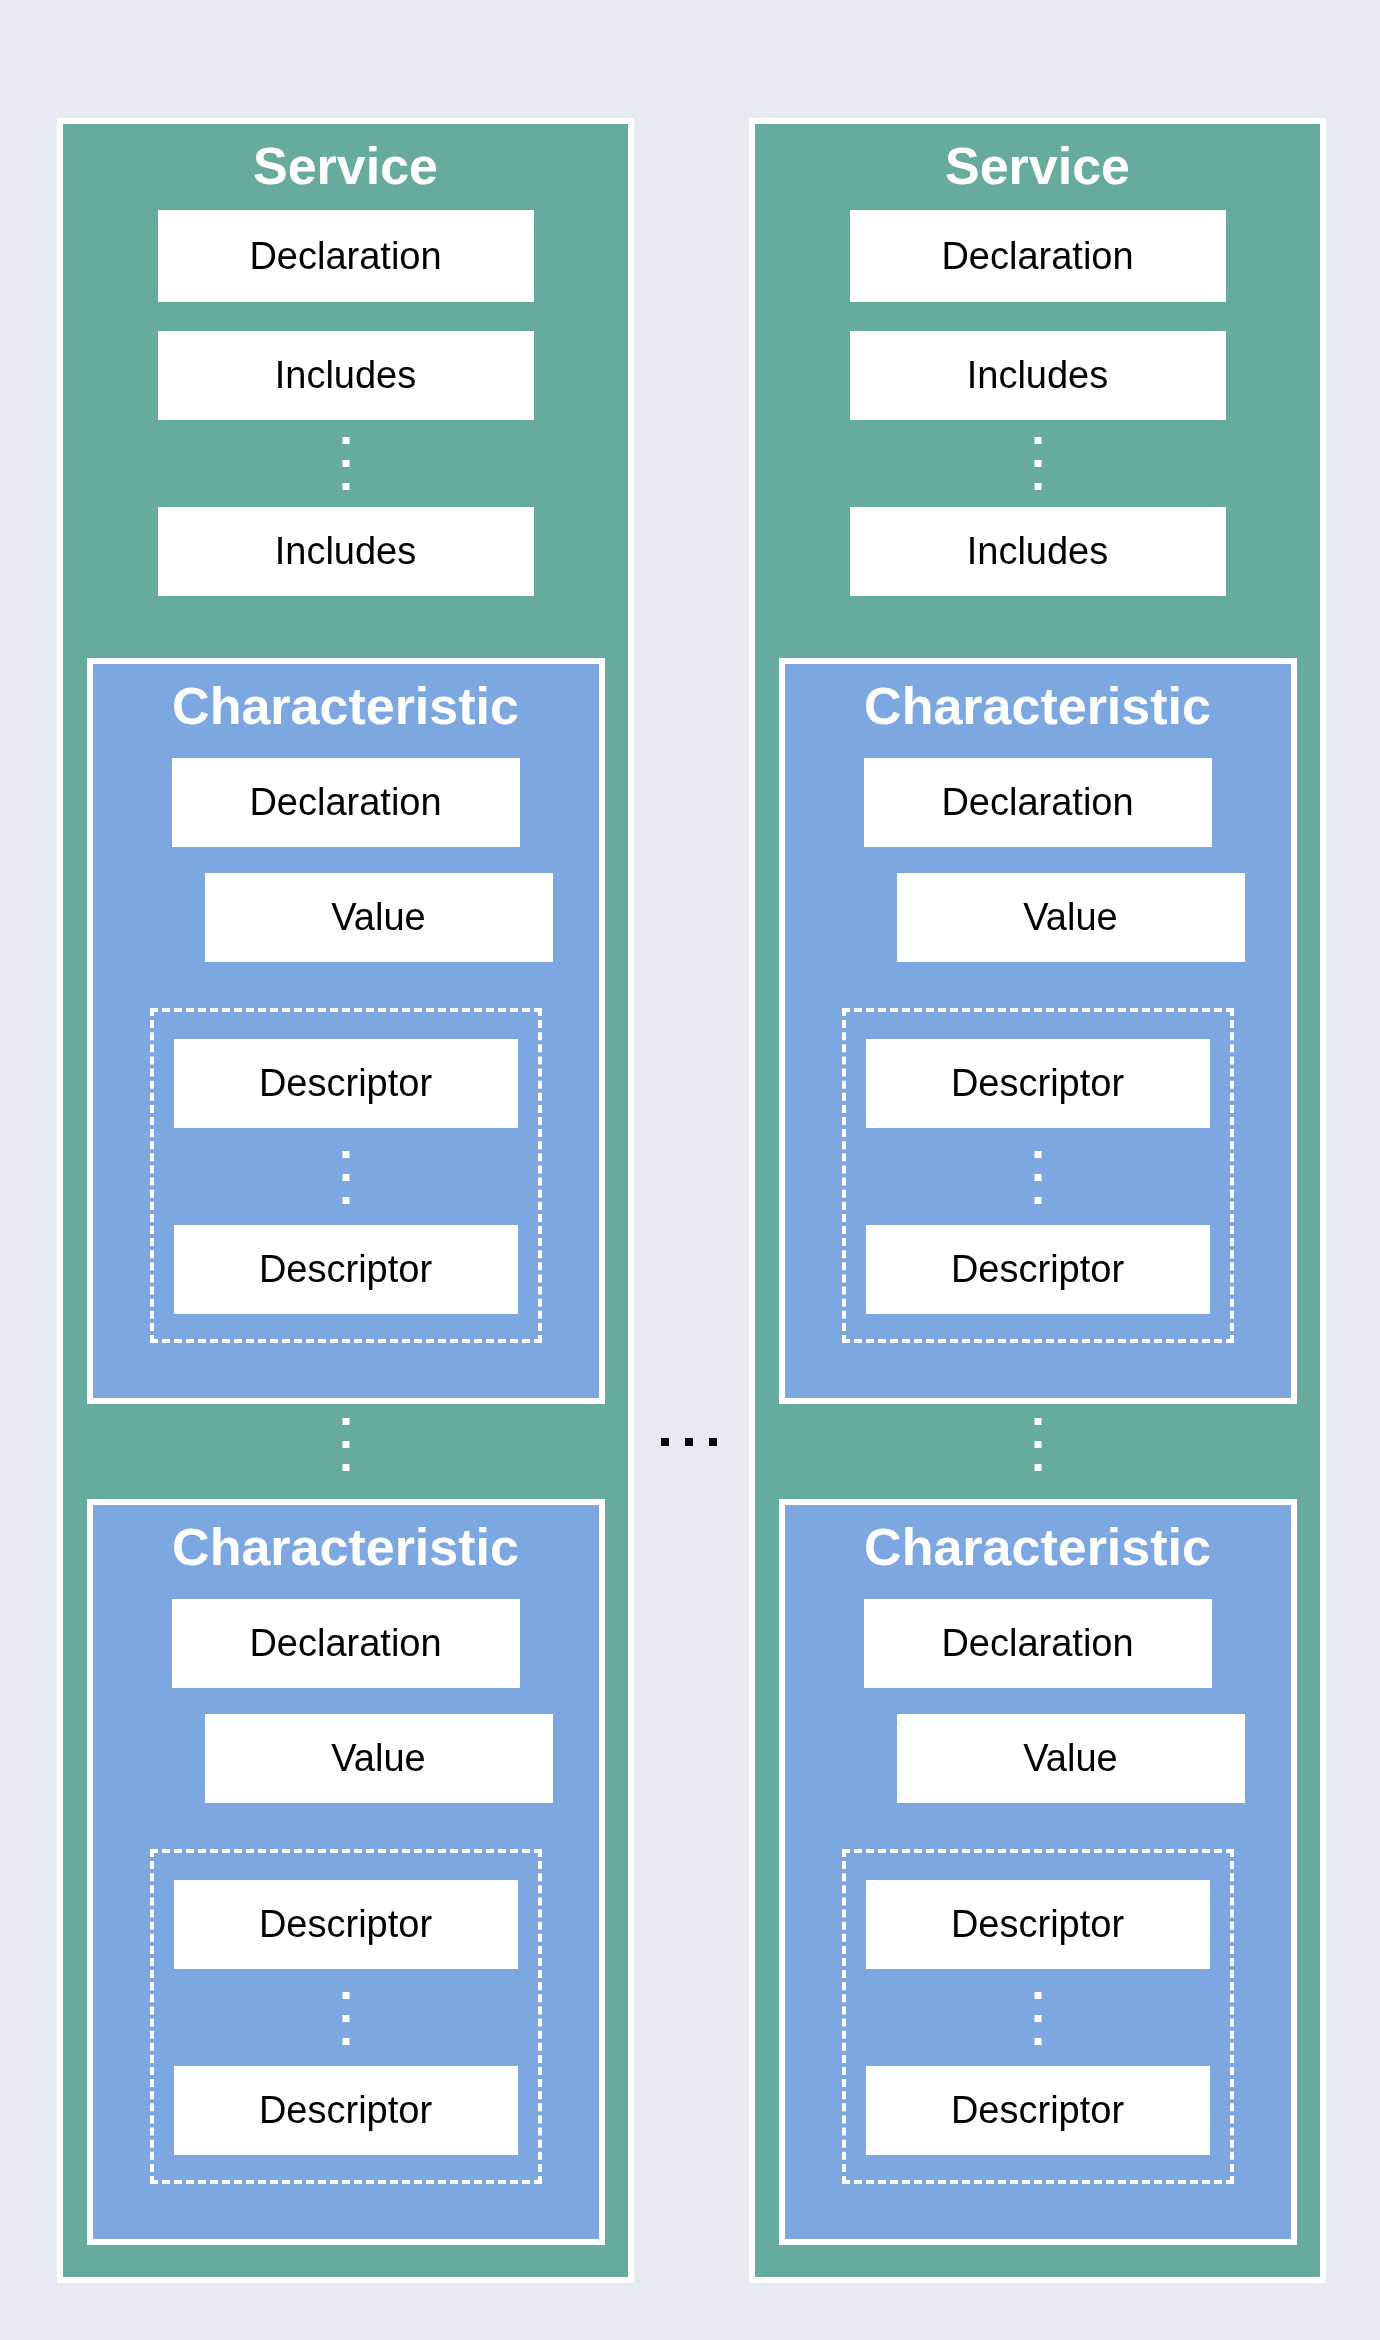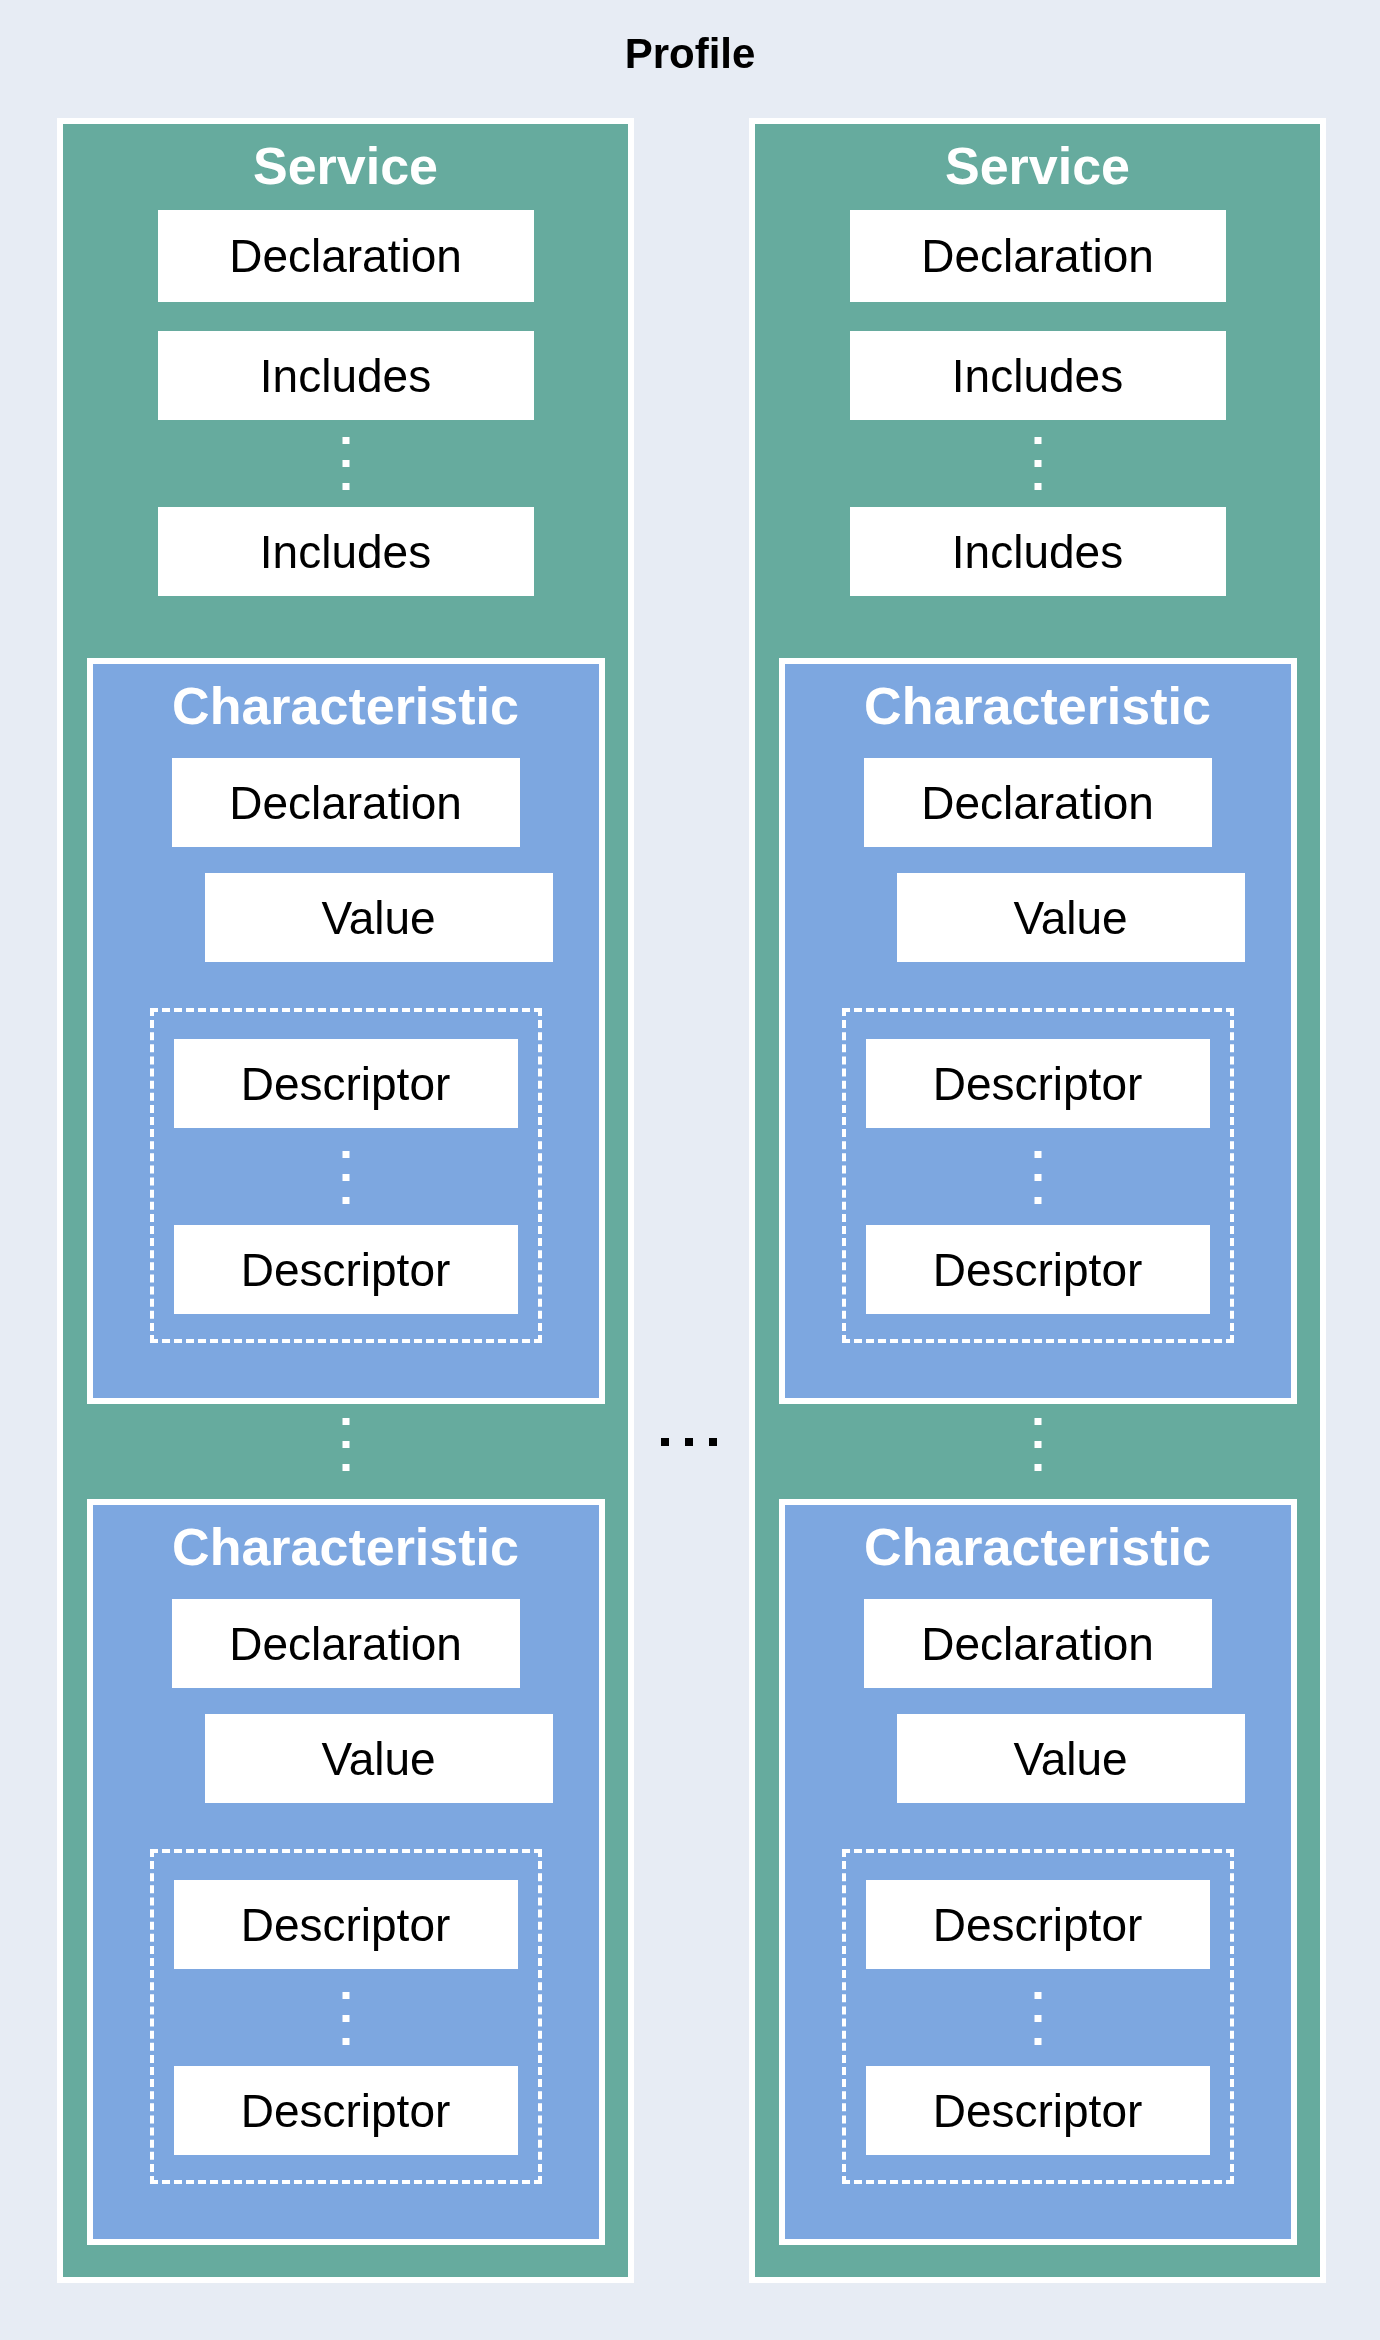--- a/index.html
+++ b/index.html
@@ -48,21 +48,21 @@
     font-weight: bold;
     color: var(--header_text, #ffffff);
   }
 
   .wbox {
     position: absolute;
     left: 50%;
     transform: translateX(-50%);
     background: var(--box_fill, #ffffff);
     color: var(--label_text, #000000);
-    font-size: 46px;
+    font-size: 38px;
     display: flex;
     align-items: center;
     justify-content: center;
     white-space: nowrap;
     text-align: center;
   }
 
   
   .svc-box   { width: 376px; height: 92px; }
   .svc-decl  { top: 86px; }
@@ -133,21 +133,20 @@
     width: 8px;
     height: 8px;
     background: var(--ellipsis_dark, #000000);
   }
 </style>
 </head>
 <body>
 
 <div class="canvas">
 
-  <div class="page-title">Profile</div>
 
   <div class="service-panel panel--left">
     <div class="panel-header">Service</div>
     <div class="wbox svc-box svc-decl">Declaration</div>
     <div class="wbox svc-box svc-inc1">Includes</div>
     <div class="vdots vdots--includes">
         <i></i>
         <i></i>
         <i></i>
       </div>

